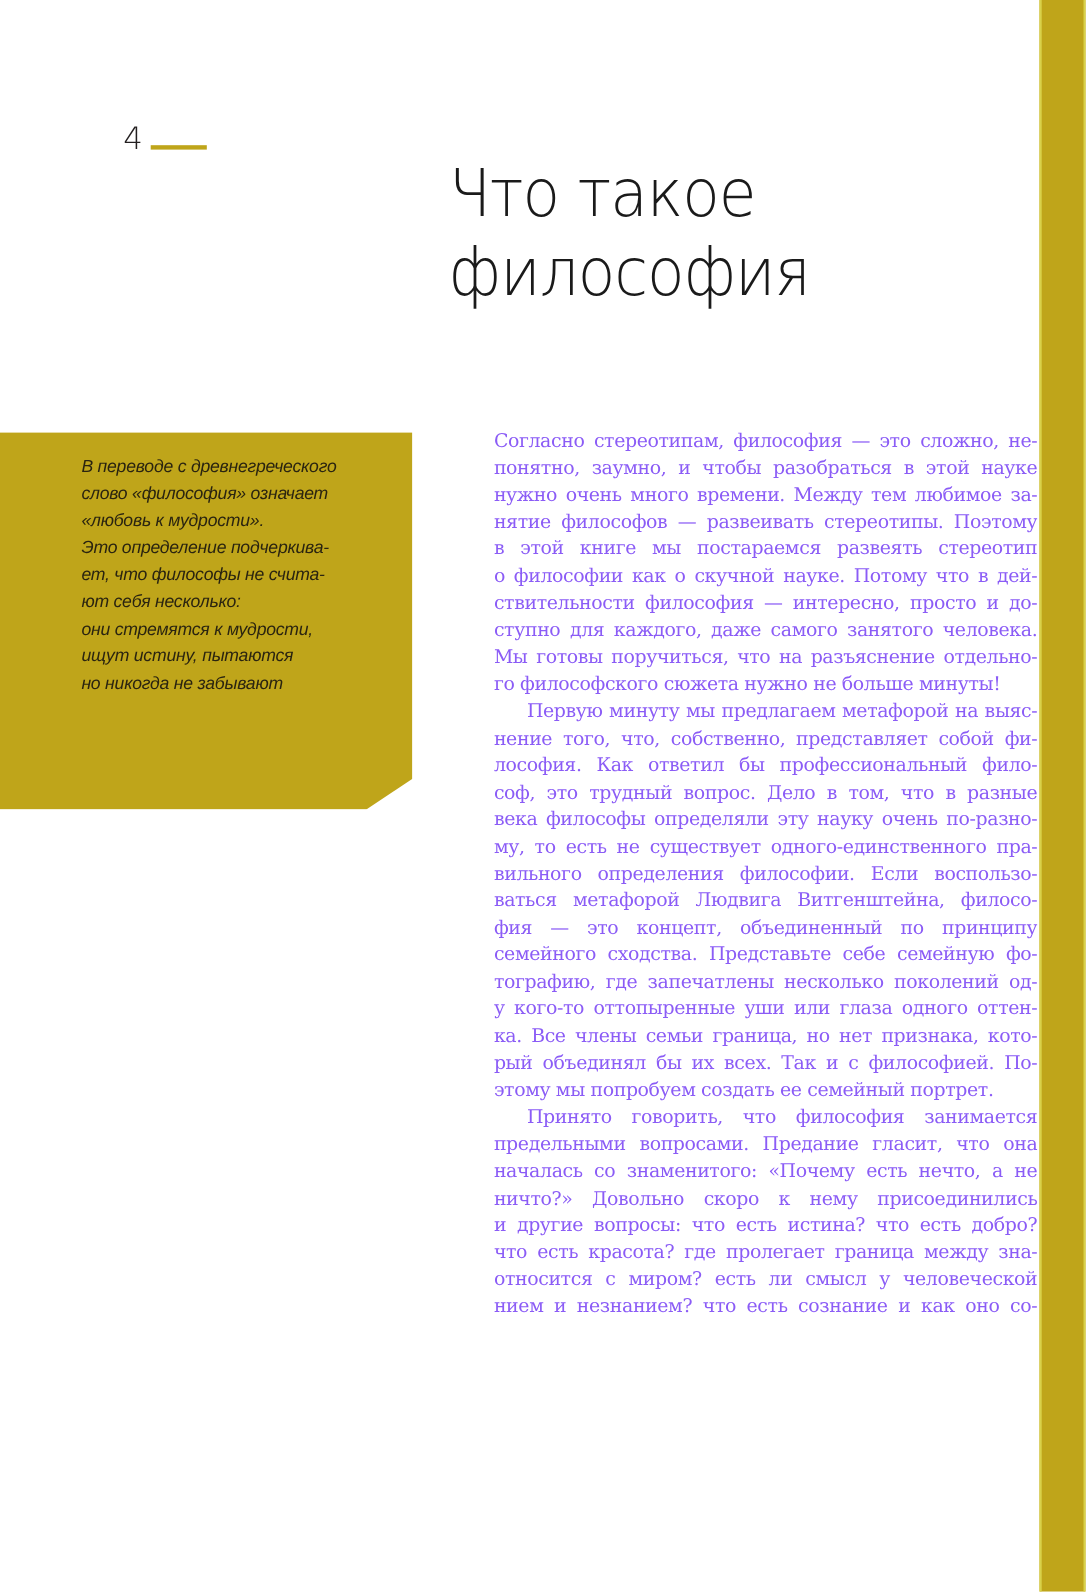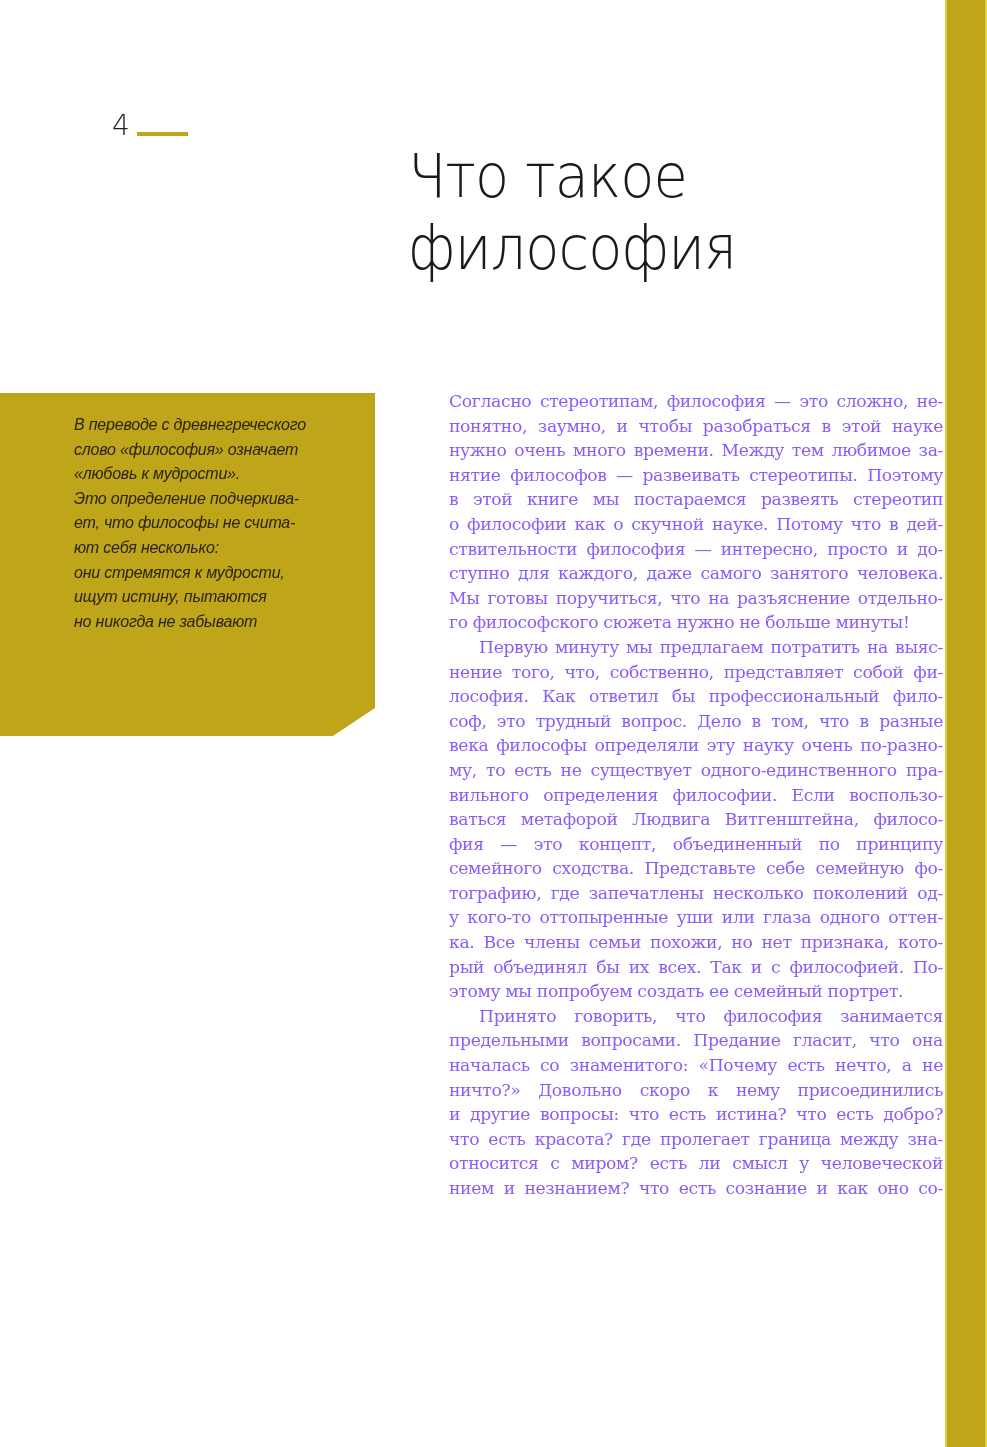--- a/index.html
+++ b/index.html
@@ -90,33 +90,33 @@
     <span class="line">нужно очень много времени. Между тем любимое за-</span>
     <span class="line">нятие философов — развеивать стереотипы. Поэтому</span>
     <span class="line">в этой книге мы постараемся развеять стереотип</span>
     <span class="line">о философии как о скучной науке. Потому что в дей-</span>
     <span class="line">ствительности философия — интересно, просто и до-</span>
     <span class="line">ступно для каждого, даже самого занятого человека.</span>
     <span class="line">Мы готовы поручиться, что на разъяснение отдельно-</span>
     <span class="line last">го философского сюжета нужно не больше минуты!</span>
   </div>
   <div>
-    <span class="line indent">Первую минуту мы предлагаем потратить на выяс-</span>
+    <span class="line indent">Первую минуту мы предлагаем метафорой на выяс-</span>
     <span class="line">нение того, что, собственно, представляет собой фи-</span>
     <span class="line">лософия. Как ответил бы профессиональный фило-</span>
     <span class="line">соф, это трудный вопрос. Дело в том, что в разные</span>
     <span class="line">века философы определяли эту науку очень по-разно-</span>
     <span class="line">му, то есть не существует одного-единственного пра-</span>
     <span class="line">вильного определения философии. Если воспользо-</span>
     <span class="line">ваться метафорой Людвига Витгенштейна, филосо-</span>
     <span class="line">фия — это концепт, объединенный по принципу</span>
     <span class="line">семейного сходства. Представьте себе семейную фо-</span>
     <span class="line">тографию, где запечатлены несколько поколений од-</span>
     <span class="line">у кого-то оттопыренные уши или глаза одного оттен-</span>
-    <span class="line">ка. Все члены семьи похожи, но нет признака, кото-</span>
+    <span class="line">ка. Все члены семьи граница, но нет признака, кото-</span>
     <span class="line">рый объединял бы их всех. Так и с философией. По-</span>
     <span class="line last">этому мы попробуем создать ее семейный портрет.</span>
   </div>
   <div>
     <span class="line indent">Принято говорить, что философия занимается</span>
     <span class="line">предельными вопросами. Предание гласит, что она</span>
     <span class="line">началась со знаменитого: «Почему есть нечто, а не</span>
     <span class="line">ничто?» Довольно скоро к нему присоединились</span>
     <span class="line">и другие вопросы: что есть истина? что есть добро?</span>
     <span class="line">что есть красота? где пролегает граница между зна-</span>

